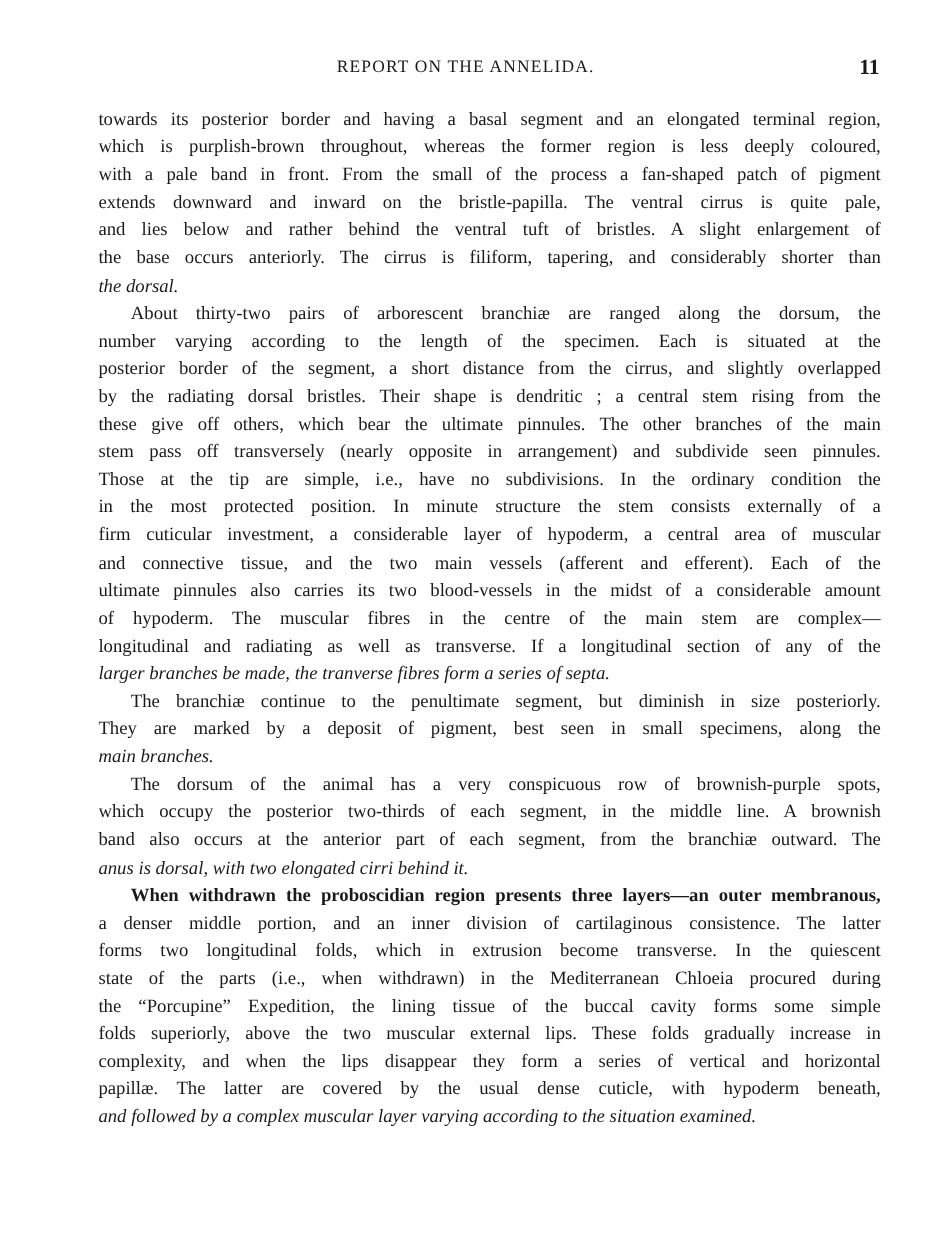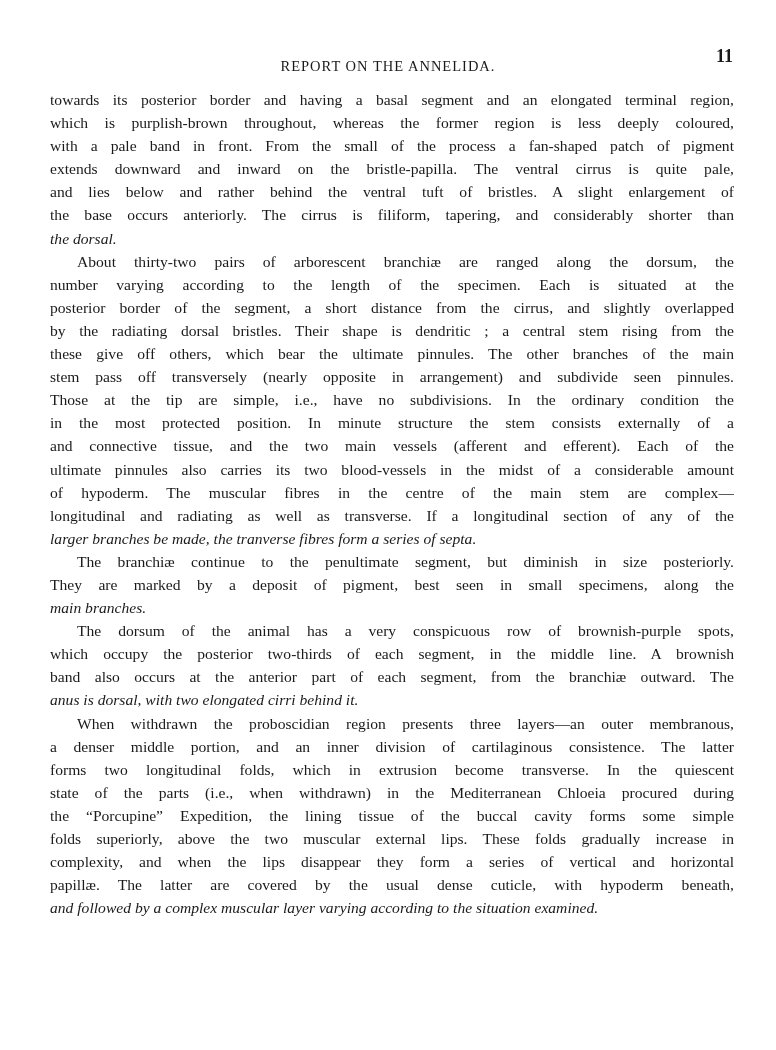--- a/index.html
+++ b/index.html
@@ -7,31 +7,31 @@
   .page {
     position: absolute; left: 0; top: 0; width: 776px; height: 1050px;
     font-family: "Liberation Serif", "DejaVu Serif", serif;
     color: #1a1a1a;
   }
   .running-head {
     position: absolute; top: 46px; left: 0; width: 776px; height: 24px;
   }
   .running-title {
     position: absolute; left: 0; width: 776px; text-align: center;
-    font-size: 14.5px; letter-spacing: 1px; top: 2px; margin-top: 10px;
+    font-size: 14.5px; letter-spacing: 1px; top: 2px;
   }
   .page-number {
     position: absolute; right: 43px; top: 0; font-size: 18px; font-weight: bold;
   }
   .body-text {
     position: absolute; left: 50px; top: 88px; width: 684px;
     font-size: 15.6px; line-height: 23.1px; text-align: justify;
   }
   .body-text p { margin: 0; text-indent: 0; }
-  .line { display: block; text-align: justify; text-align-last: justify; white-space: nowrap; overflow: hidden; }
+  .line { display: block; text-align: justify; text-align-last: justify; white-space: nowrap; overflow: hidden; margin-left: 32px; }
   .line.last { text-align-last: left; font-style: italic; }
 </style>
 </head>
 <body>
 
 <div class="page">
   <div class="running-head">
     <div class="running-title">REPORT ON THE ANNELIDA.</div>
     <div class="page-number">11</div>
   </div>
@@ -47,39 +47,40 @@
       </p>
       <p>
         <span class="line" style="text-indent: 27px;">About thirty-two pairs of arborescent branchiæ are ranged along the dorsum, the</span>
         <span class="line">number varying according to the length of the specimen.  Each is situated at the</span>
         <span class="line">posterior border of the segment, a short distance from the cirrus, and slightly overlapped</span>
         <span class="line">by the radiating dorsal bristles.  Their shape is dendritic ; a central stem rising from the</span>
         <span class="line">these give off others, which bear the ultimate pinnules.  The other branches of the main</span>
         <span class="line">stem pass off transversely (nearly opposite in arrangement) and subdivide seen pinnules.</span>
         <span class="line">Those at the tip are simple, i.e., have no subdivisions.  In the ordinary condition the</span>
         <span class="line">in the most protected position.  In minute structure the stem consists externally of a</span>
+        <span class="line">firm cuticular investment, a considerable layer of hypoderm, a central area of muscular</span>
         <span class="line">and connective tissue, and the two main vessels (afferent and efferent).  Each of the</span>
         <span class="line">ultimate pinnules also carries its two blood-vessels in the midst of a considerable amount</span>
         <span class="line">of hypoderm.  The muscular fibres in the centre of the main stem are complex—</span>
         <span class="line">longitudinal and radiating as well as transverse.  If a longitudinal section of any of the</span>
         <span class="line last">larger branches be made, the tranverse fibres form a series of septa.</span>
       </p>
       <p>
         <span class="line" style="text-indent: 27px;">The branchiæ continue to the penultimate segment, but diminish in size posteriorly.</span>
         <span class="line">They are marked by a deposit of pigment, best seen in small specimens, along the</span>
         <span class="line last">main branches.</span>
       </p>
       <p>
         <span class="line" style="text-indent: 27px;">The dorsum of the animal has a very conspicuous row of brownish-purple spots,</span>
         <span class="line">which occupy the posterior two-thirds of each segment, in the middle line.  A brownish</span>
         <span class="line">band also occurs at the anterior part of each segment, from the branchiæ outward.  The</span>
         <span class="line last">anus is dorsal, with two elongated cirri behind it.</span>
       </p>
       <p>
-        <span class="line" style="text-indent: 27px;">When withdrawn the proboscidian region presents three layers—an outer membranous,</span>
+        <span class="line" style="text-indent: 27px; font-weight: bold;">When withdrawn the proboscidian region presents three layers—an outer membranous,</span>
         <span class="line">a denser middle portion, and an inner division of cartilaginous consistence.  The latter</span>
         <span class="line">forms two longitudinal folds, which in extrusion become transverse.  In the quiescent</span>
         <span class="line">state of the parts (i.e., when withdrawn) in the Mediterranean Chloeia procured during</span>
         <span class="line">the “Porcupine” Expedition, the lining tissue of the buccal cavity forms some simple</span>
         <span class="line">folds superiorly, above the two muscular external lips.  These folds gradually increase in</span>
         <span class="line">complexity, and when the lips disappear they form a series of vertical and horizontal</span>
         <span class="line">papillæ.  The latter are covered by the usual dense cuticle, with hypoderm beneath,</span>
         <span class="line last">and followed by a complex muscular layer varying according to the situation examined.</span>
       </p>
     </div>

